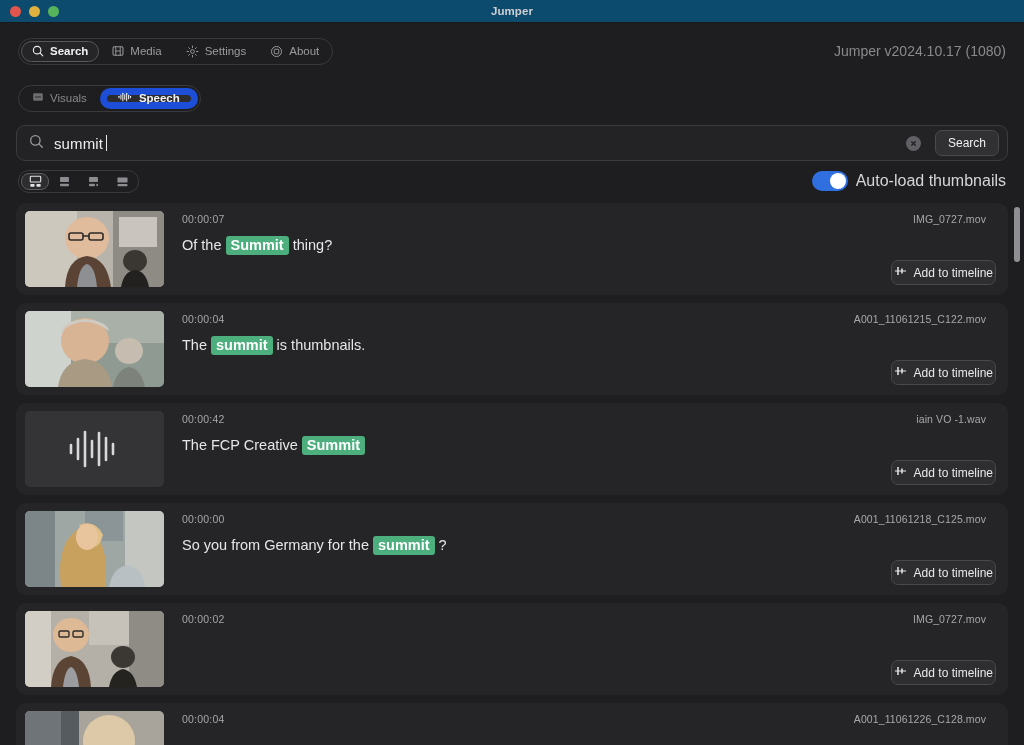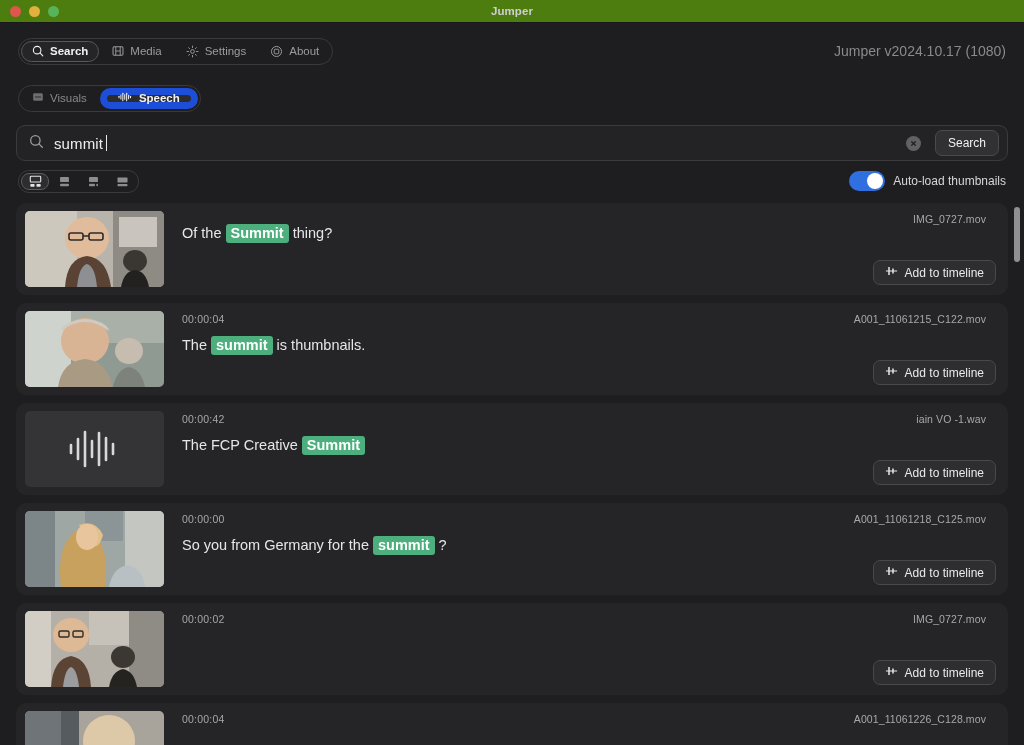--- a/index.html
+++ b/index.html
@@ -20,21 +20,21 @@
     display: flex;
     flex-direction: column;
     position: relative;
     overflow: hidden;
   }
 
   
   .titlebar {
     height: 23px;
     min-height: 23px;
-    background: #4d7c0f;
+    background: #0c4a6e;
     display: flex;
     align-items: center;
     position: relative;
     border-bottom: 1px solid #1a1a1c;
   }
   .traffic {
     display: flex;
     gap: 8px;
     padding-left: 10px;
     align-items: center;
@@ -223,21 +223,21 @@
     position: relative;
     flex: none;
   }
   .knob {
     position: absolute;
     right: 2px; top: 2px;
     width: 16px; height: 16px;
     border-radius: 50%;
     background: #fff;
   }
-  .toggle-label { font-size: 12px; color: #d6d6d9; }
+  .toggle-label { font-size: 16px; color: #d6d6d9; }
 
   
   .results {
     flex: 1;
     padding: 2px 16px 0 16px;
     overflow: hidden;
     position: relative;
   }
   .row {
     background: #252528;
@@ -293,21 +293,21 @@
     right: 22px;
     font-size: 10.5px;
     color: #a8a8ab;
     letter-spacing: 0.1px;
   }
   .addbtn {
     position: absolute;
     right: 12px;
     bottom: 10px;
     height: 25px;
-    padding: 0 11px;
+    padding: 0 2px;
     border: 1px solid #49494d;
     border-radius: 7px;
     background: #2e2e31;
     color: #e9e9ec;
     font-size: 12px;
     display: flex;
     align-items: center;
     gap: 7px;
   }
 
@@ -505,20 +505,21 @@
           <path d="M40 76 Q42 47 62 45 Q82 47 86 76 Z" fill="#5a4334"></path>
           <path d="M52 76 Q54 55 62 53 Q70 55 72 76 Z" fill="#8d8f92"></path>
           <rect x="44" y="22" width="14" height="7" rx="2" fill="none" stroke="#2d2a28" stroke-width="1.6"></rect>
           <rect x="64" y="22" width="14" height="7" rx="2" fill="none" stroke="#2d2a28" stroke-width="1.6"></rect>
           <line x1="58" y1="25" x2="64" y2="25" stroke="#2d2a28" stroke-width="1.4"></line>
           <ellipse cx="110" cy="50" rx="12" ry="11" fill="#3a3733"></ellipse>
           <path d="M96 76 Q99 60 110 59 Q121 60 124 76 Z" fill="#22211f"></path>
         </svg>
       </div>
       <div class="rowbody">
+        <div class="ts">00:00:07</div>
         <div class="caption">
           <span>Of the </span><span class="hl">Summit</span><span> thing?</span>
         </div>
         <div class="filename">IMG_0727.mov</div>
         <div class="addbtn">
           <span>
             <svg width="13" height="12" viewBox="0 0 14 12" fill="none">
               <line x1="1" y1="6" x2="13" y2="6" stroke="#e9e9ec" stroke-width="1.2"></line>
               <line x1="4.3" y1="1.8" x2="4.3" y2="10.2" stroke="#e9e9ec" stroke-width="1.6"></line>
               <line x1="8.6" y1="3.2" x2="8.6" y2="8.8" stroke="#e9e9ec" stroke-width="1.6"></line>

